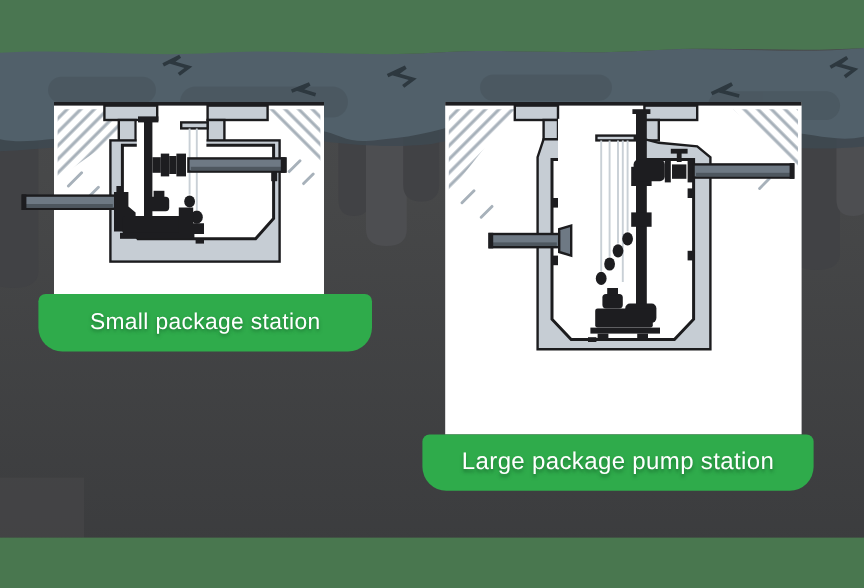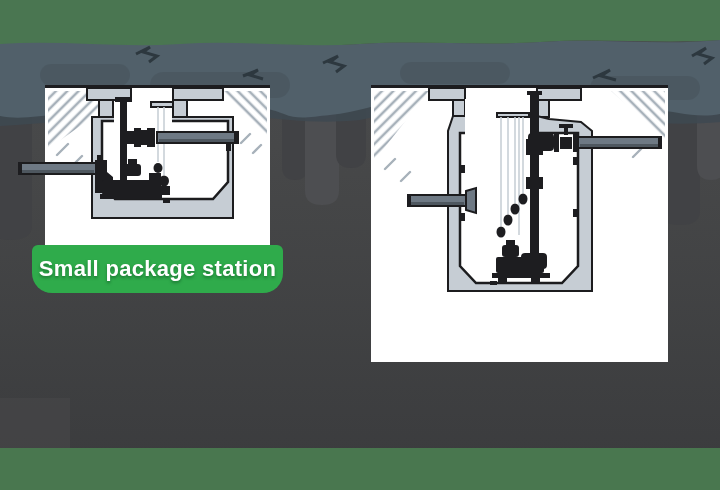--- a/index.html
+++ b/index.html
@@ -13,21 +13,21 @@
   .panel svg{overflow:visible;}
   .station-label{
     position:absolute;z-index:2;
     background:var(--label-green);
     color:var(--label-text);
     border-radius:6px 6px 20px 20px;
     display:flex;align-items:center;justify-content:center;
     font-weight:500;letter-spacing:.3px;
     text-shadow:0 2px 3px rgba(15,80,35,.55);
   }
-  .label-small{left:32px;top:245px;width:251px;height:48px;font-size:22px;font-weight:bold;}
+  .label-small{left:32px;top:245px;width:278px;height:48px;font-size:19px;}
   .label-large{left:352px;top:362px;width:326px;height:47px;font-size:20px;}
   
   .pw{fill:var(--panel-bg);}
   .pw2{fill:var(--panel-bg);stroke:none;}
   .co{fill:var(--concrete);stroke:var(--outline);stroke-width:2;}
   .whl{fill:var(--panel-bg);stroke:var(--outline);stroke-width:2.5;}
   .eq{fill:var(--equipment);}
   .pp{fill:var(--pipe);stroke:var(--outline);stroke-width:2;}
   .ps{fill:var(--pipe-shade);}
   .wr{stroke:var(--wire);stroke-width:1.6;fill:none;}
@@ -249,14 +249,17 @@
         <rect class="eq" x="127" y="193" width="9" height="5"></rect>
         <rect class="eq" x="160" y="193" width="9" height="5"></rect>
       </g>
     </svg>
   </div>
 
   <div class="station-label label-small">
     <span>Small package station</span>
   </div>
 
+  <div class="station-label label-large">
+    <span>Large package pump station</span>
+  </div>
 
 </div>
 
 </body></html>

